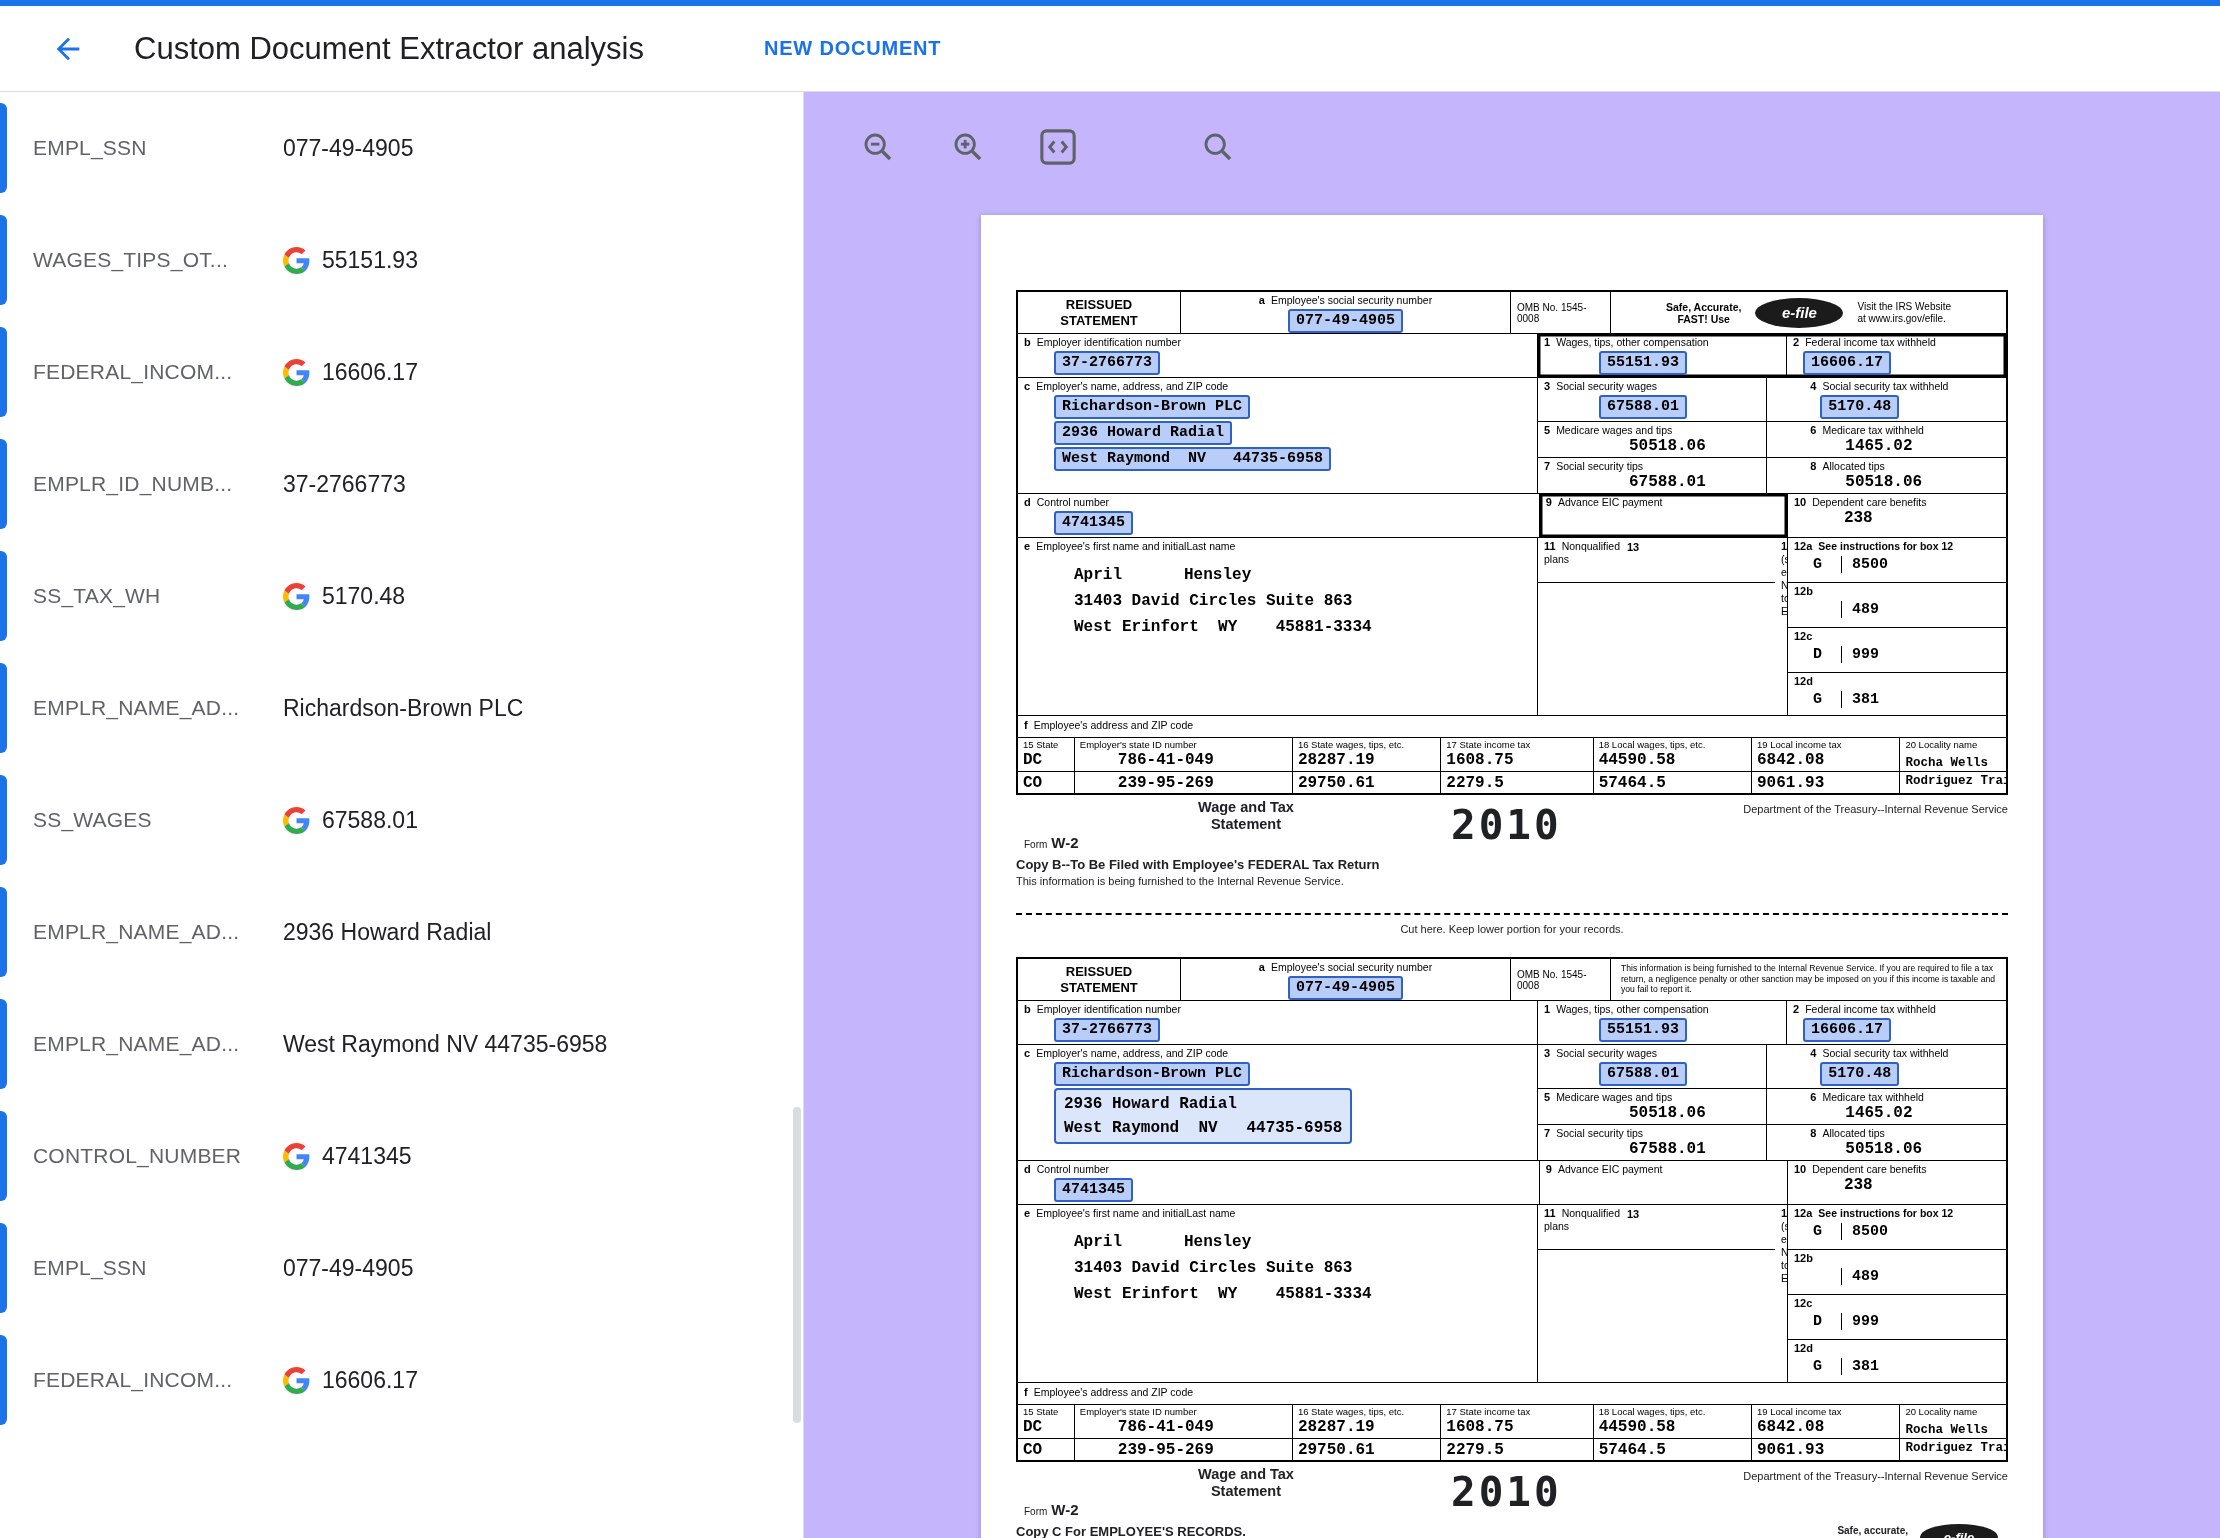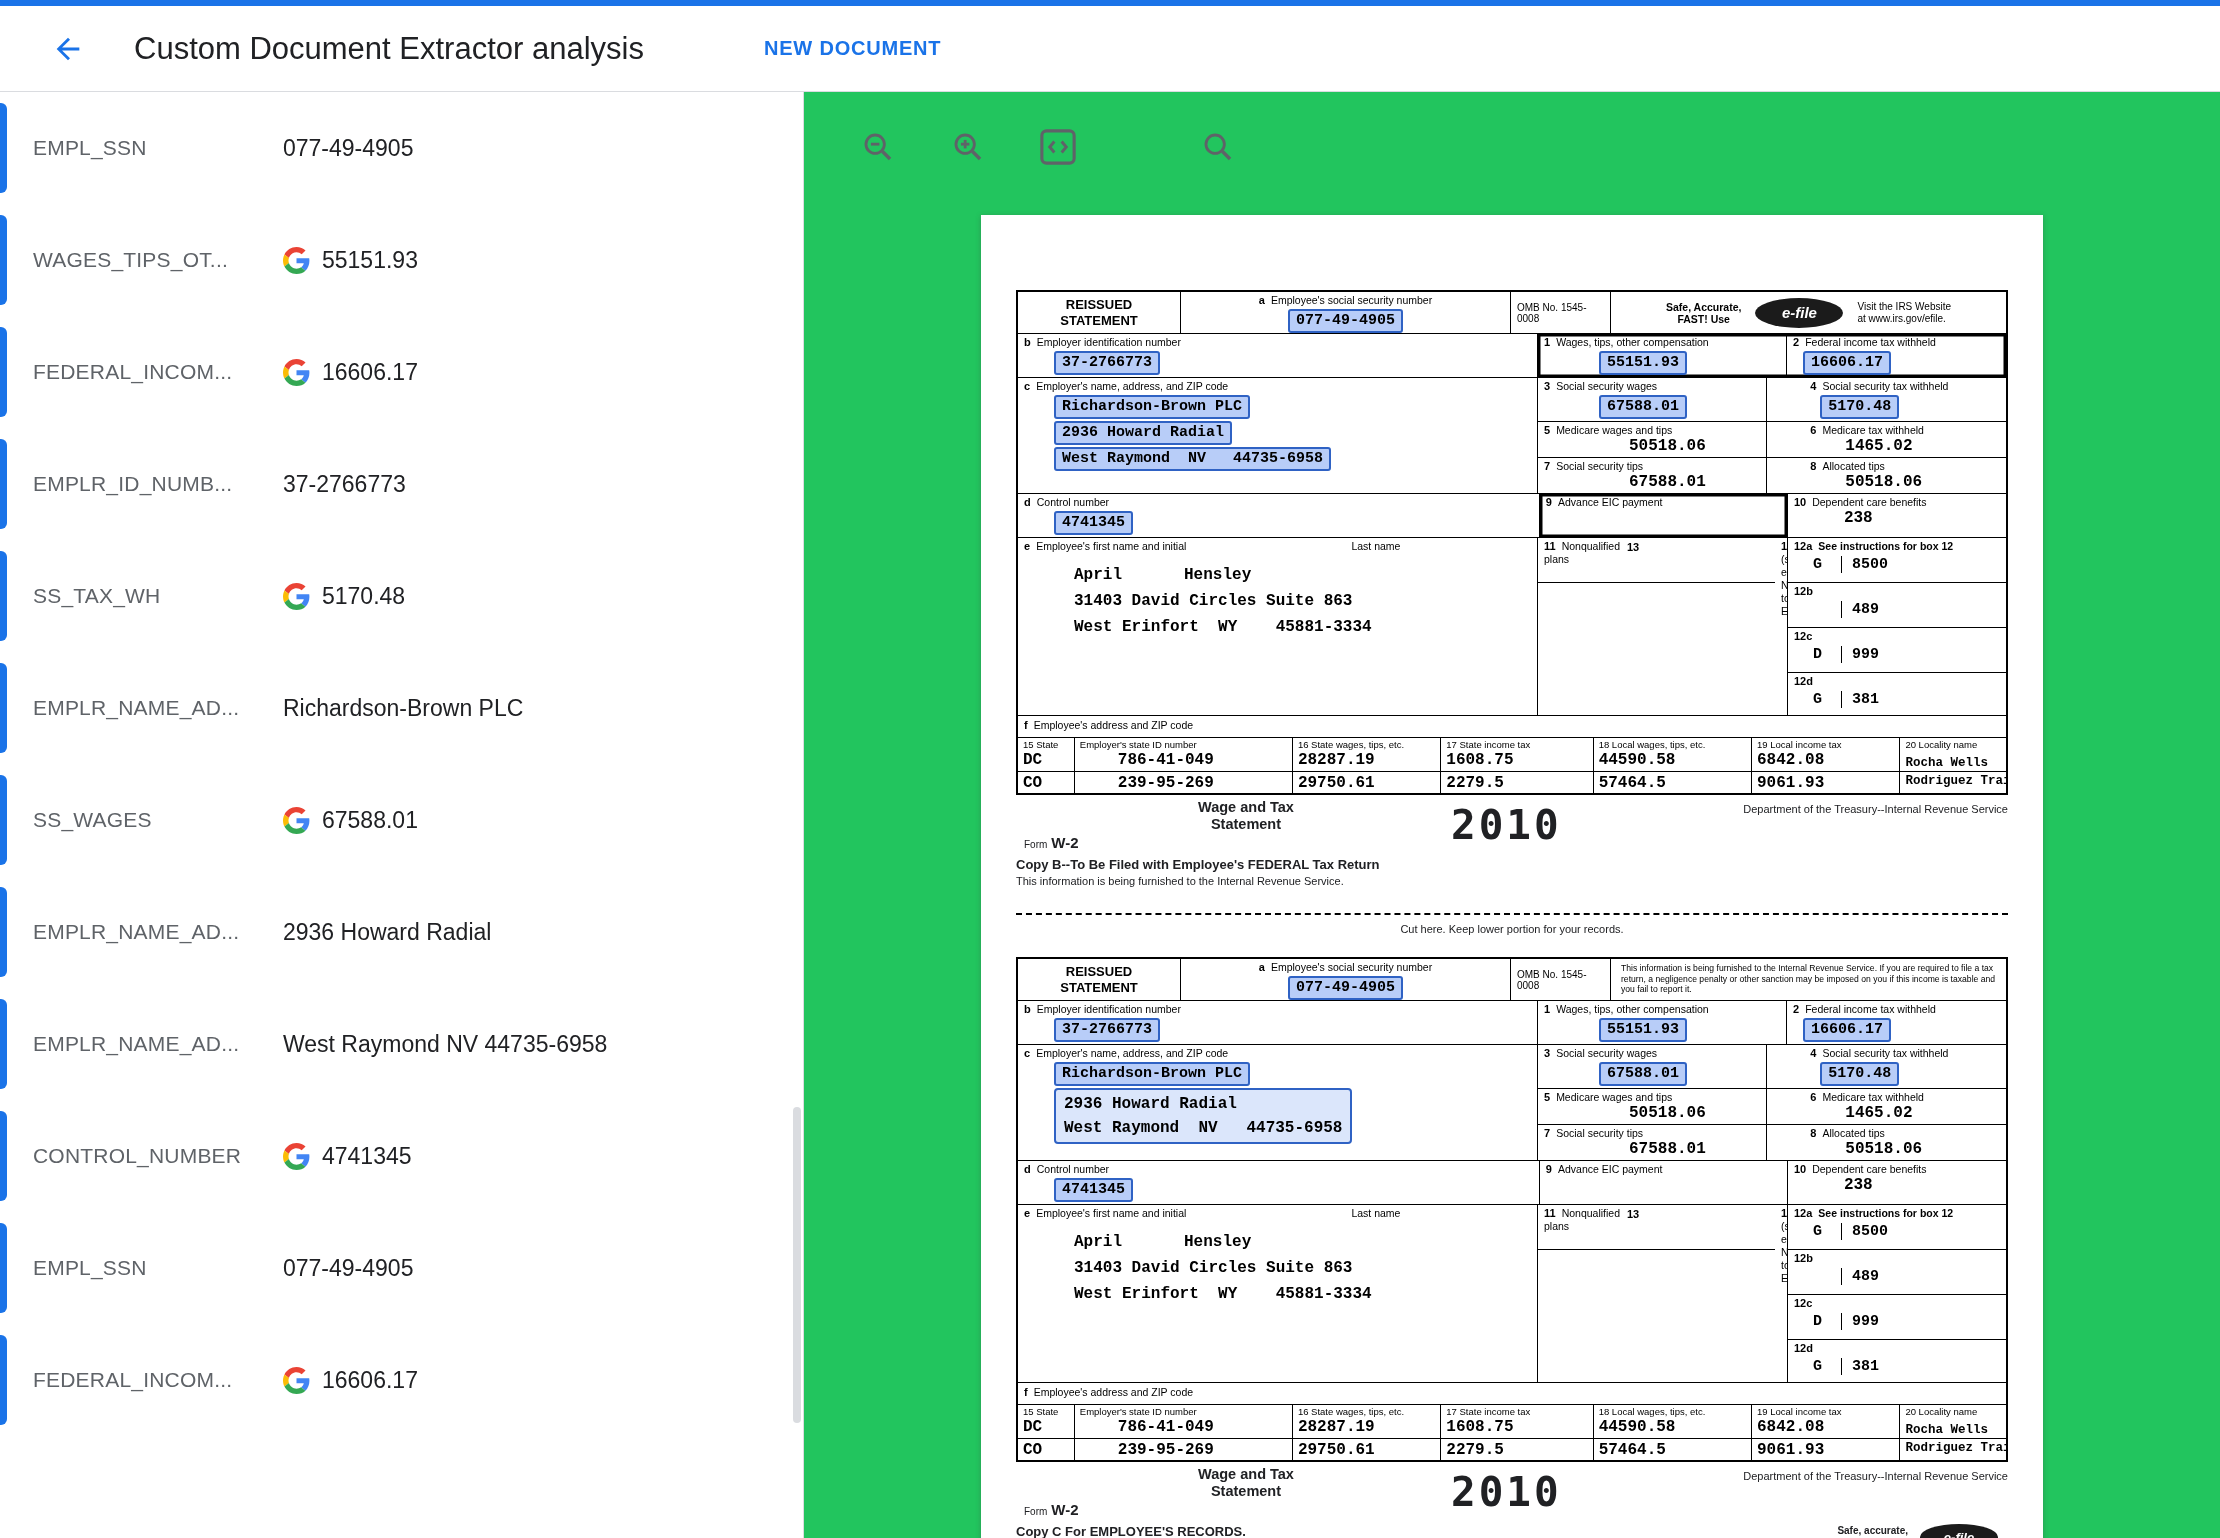--- a/index.html
+++ b/index.html
@@ -25,21 +25,21 @@
   .filter-label { font-size:22px; font-weight:700; color:#202124; margin-left:18px; }
   .filter-input { border:none; outline:none; font-size:22px; color:#202124; margin-left:28px; width:500px; font-family:"Liberation Sans",sans-serif; }
   .filter-input::placeholder { color:#80868b; }
   .field-row { height:112px; position:relative; display:flex; align-items:center; padding-left:33px; cursor:pointer; }
   .accent { position:absolute; left:0; top:11px; width:7px; height:90px; background:#1a73e8; border-radius:0 6px 6px 0; }
   .field-label { width:250px; font-size:21px; color:#5f6368; letter-spacing:0.2px; white-space:nowrap; }
   .field-value { font-size:23px; color:#202124; display:flex; align-items:center; gap:12px; white-space:nowrap; }
   .gicon { width:27px; height:27px; flex:0 0 27px; }
   .scroll-thumb { position:absolute; right:2px; top:1015px; width:8px; height:316px; background:#dadce0; border-radius:4px; }
   
-  .right-panel { flex:1; background:#22c55e; position:relative; overflow:hidden; }
+  .right-panel { flex:1; background:#c4b5fd; position:relative; overflow:hidden; }
   .viewer-toolbar { position:absolute; top:0; left:0; right:0; height:110px; display:flex; align-items:center; padding-left:50px; gap:42px; }
   .tool-btn { width:48px; height:48px; display:flex; align-items:center; justify-content:center; cursor:pointer; }
   .tool-gap { width:28px; }
   .doc-page {
     position:absolute; left:177px; top:123px; width:1062px; height:1900px;
     background:#fff; box-shadow:0 1px 5px rgba(60,64,67,0.35);
     padding:75px 35px 40px 35px;
   }
   
   .w2 { width:992px; border:2px solid #000; font-size:11px; color:#000; }
@@ -69,21 +69,21 @@
   .ind55 { margin-left:55px; }
   .ind10 { margin-left:10px; }
   .val-ind85 { padding-left:85px; }
   .val-ind35 { padding-left:35px; }
   .val-ind50 { padding-left:50px; }
   .rcol { display:flex; flex-direction:column; }
   .subrow { display:flex; border-bottom:1px solid #000; flex:1;gap:37px; }
   .subrow:last-child { border-bottom:none; }
   .subrow .wcell { border-bottom:none; }
   .e-heads { display:flex; font-size:10.5px; }
-  .e-heads .lastname-head { margin-left:165px; }
+  .e-heads .lastname-head { }
   .e-name { margin-top:14px; padding-left:50px; }
   .e-name .lname { margin-left:62px; }
   .e-addr { padding-left:50px; margin-top:8px; }
   .ecols { display:flex; height:100%; }
   .ecol-left { width:249px; display:flex; flex-direction:row; }
   .ecol-right { width:219px; border-left:1px solid #000; display:flex; flex-direction:column; }
   .ebox { border-bottom:1px solid #000; padding:2px 6px; position:relative; overflow:hidden; }
   .ebox:last-child { border-bottom:none; }
   .b13wrap { display:flex; gap:8px; align-items:flex-start; padding-top:1px; }
   .cbgroup { width:62px; text-align:center;margin-top:40px; }

